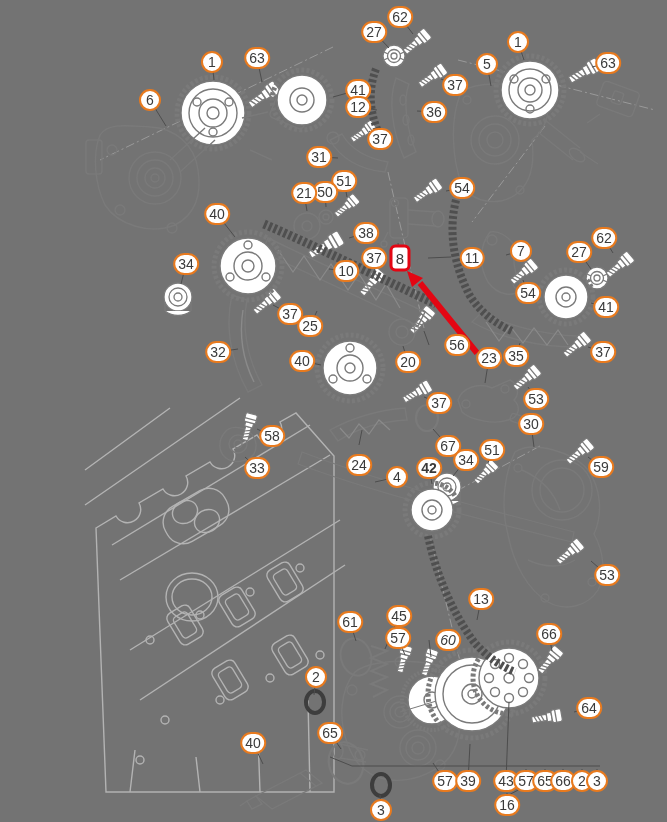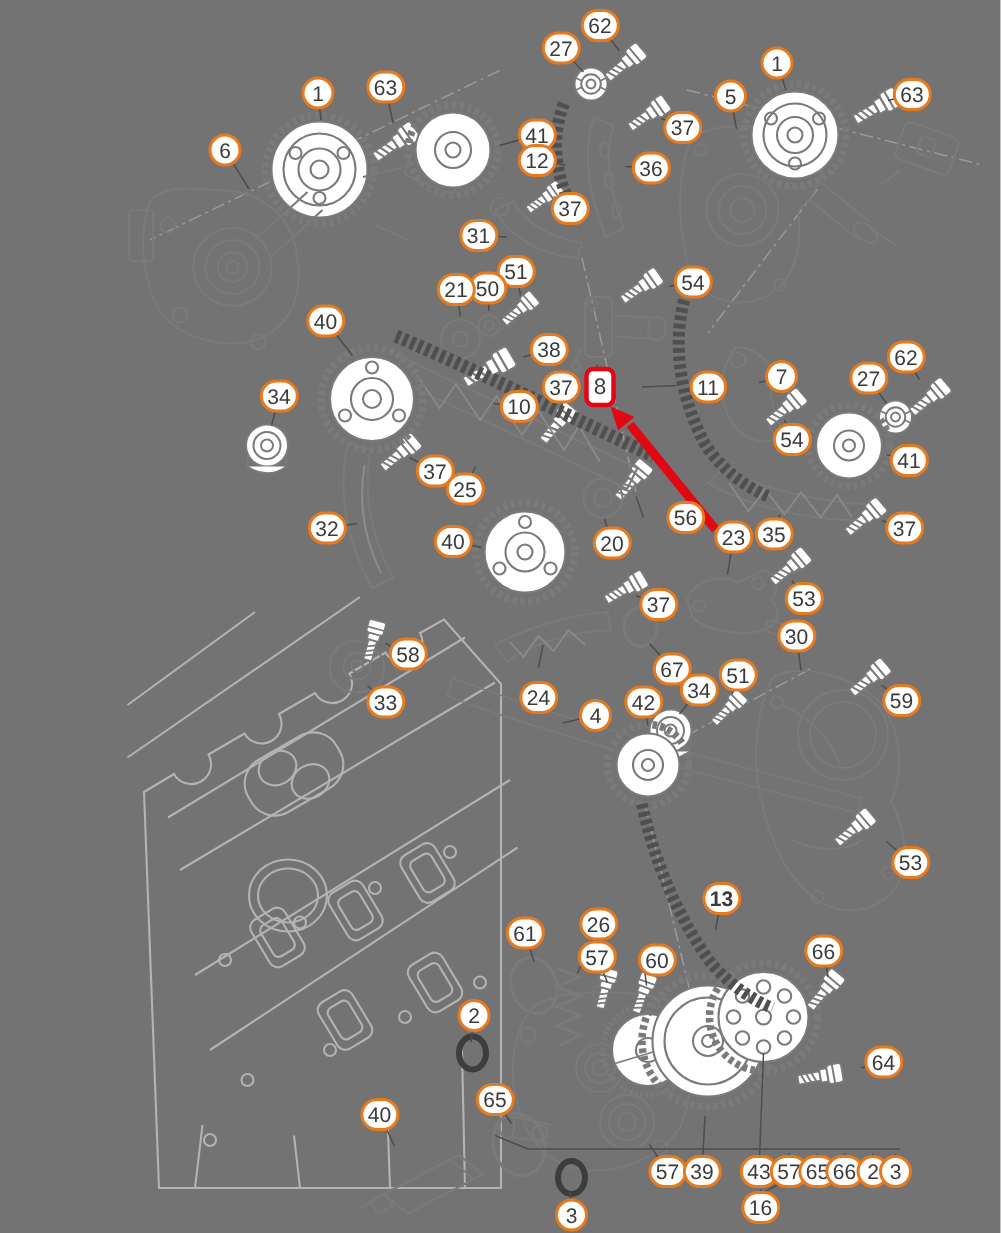--- a/index.html
+++ b/index.html
@@ -442,31 +442,31 @@
       <div class="callout" style="left: 302px; top: 361px;">40</div>
       <div class="callout" style="left: 408px; top: 362px; text-align: right;">20</div>
       <div class="callout" style="left: 536px; top: 399px;">53</div>
       <div class="callout" style="left: 439px; top: 403px;">37</div>
       <div class="callout" style="left: 531px; top: 424px;">30</div>
       <div class="callout" style="left: 272px; top: 436px;">58</div>
       <div class="callout" style="left: 359px; top: 445px; margin-top: 20px;">24</div>
       <div class="callout" style="left: 448px; top: 446px;">67</div>
       <div class="callout" style="left: 492px; top: 450px;">51</div>
       <div class="callout" style="left: 466px; top: 460px;">34</div>
-      <div class="callout" style="left: 429px; top: 468px;">42</div>
+      <div class="callout" style="left: 429px; top: 468px; font-weight: bold;">42</div>
       <div class="callout" style="left: 257px; top: 468px;">33</div>
       <div class="callout" style="left: 601px; top: 467px;">59</div>
       <div class="callout" style="left: 397px; top: 477px;">4</div>
       <div class="callout" style="left: 607px; top: 575px;">53</div>
-      <div class="callout" style="left: 481px; top: 599px; font-weight: bold;">13</div>
-      <div class="callout" style="left: 399px; top: 616px;">26</div>
+      <div class="callout" style="left: 481px; top: 599px;">13</div>
+      <div class="callout" style="left: 399px; top: 616px;">45</div>
       <div class="callout" style="left: 350px; top: 622px;">61</div>
       <div class="callout" style="left: 549px; top: 634px;">66</div>
       <div class="callout" style="left: 398px; top: 638px;">57</div>
-      <div class="callout" style="left: 438px; top: 640px;">60</div>
+      <div class="callout" style="left: 448px; top: 640px; font-style: italic;">60</div>
       <div class="callout" style="left: 316px; top: 677px;">2</div>
       <div class="callout" style="left: 589px; top: 708px;">64</div>
       <div class="callout" style="left: 330px; top: 733px;">65</div>
       <div class="callout" style="left: 253px; top: 743px;">40</div>
       <div class="callout" style="left: 445px; top: 781px;">57</div>
       <div class="callout" style="left: 468px; top: 781px;">39</div>
       <div class="callout" style="left: 506px; top: 781px;">43</div>
       <div class="callout" style="left: 526px; top: 781px;">57</div>
       <div class="callout" style="left: 545px; top: 781px;">65</div>
       <div class="callout" style="left: 563px; top: 781px;">66</div>

